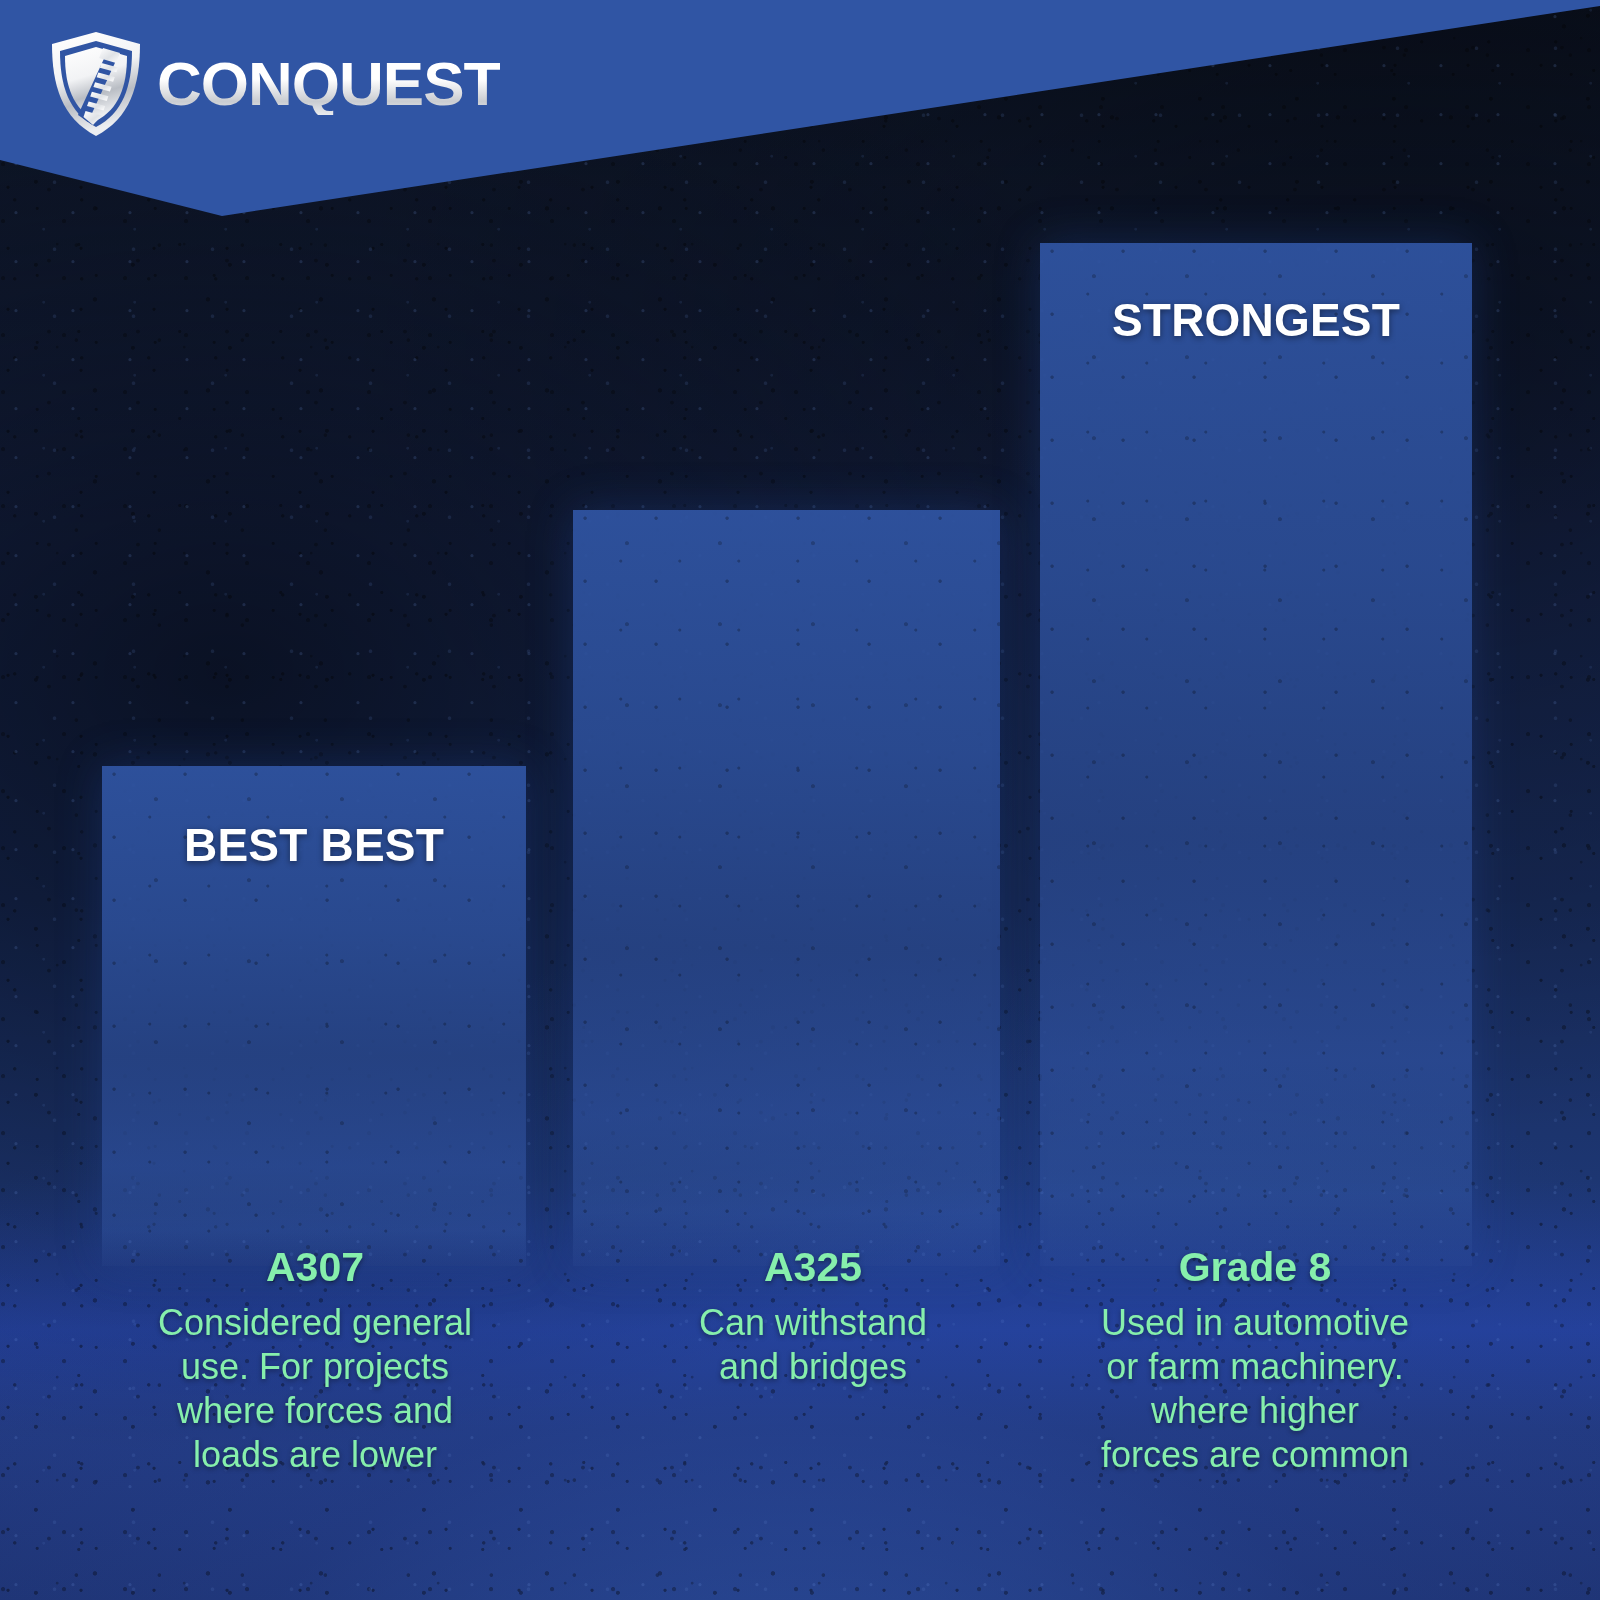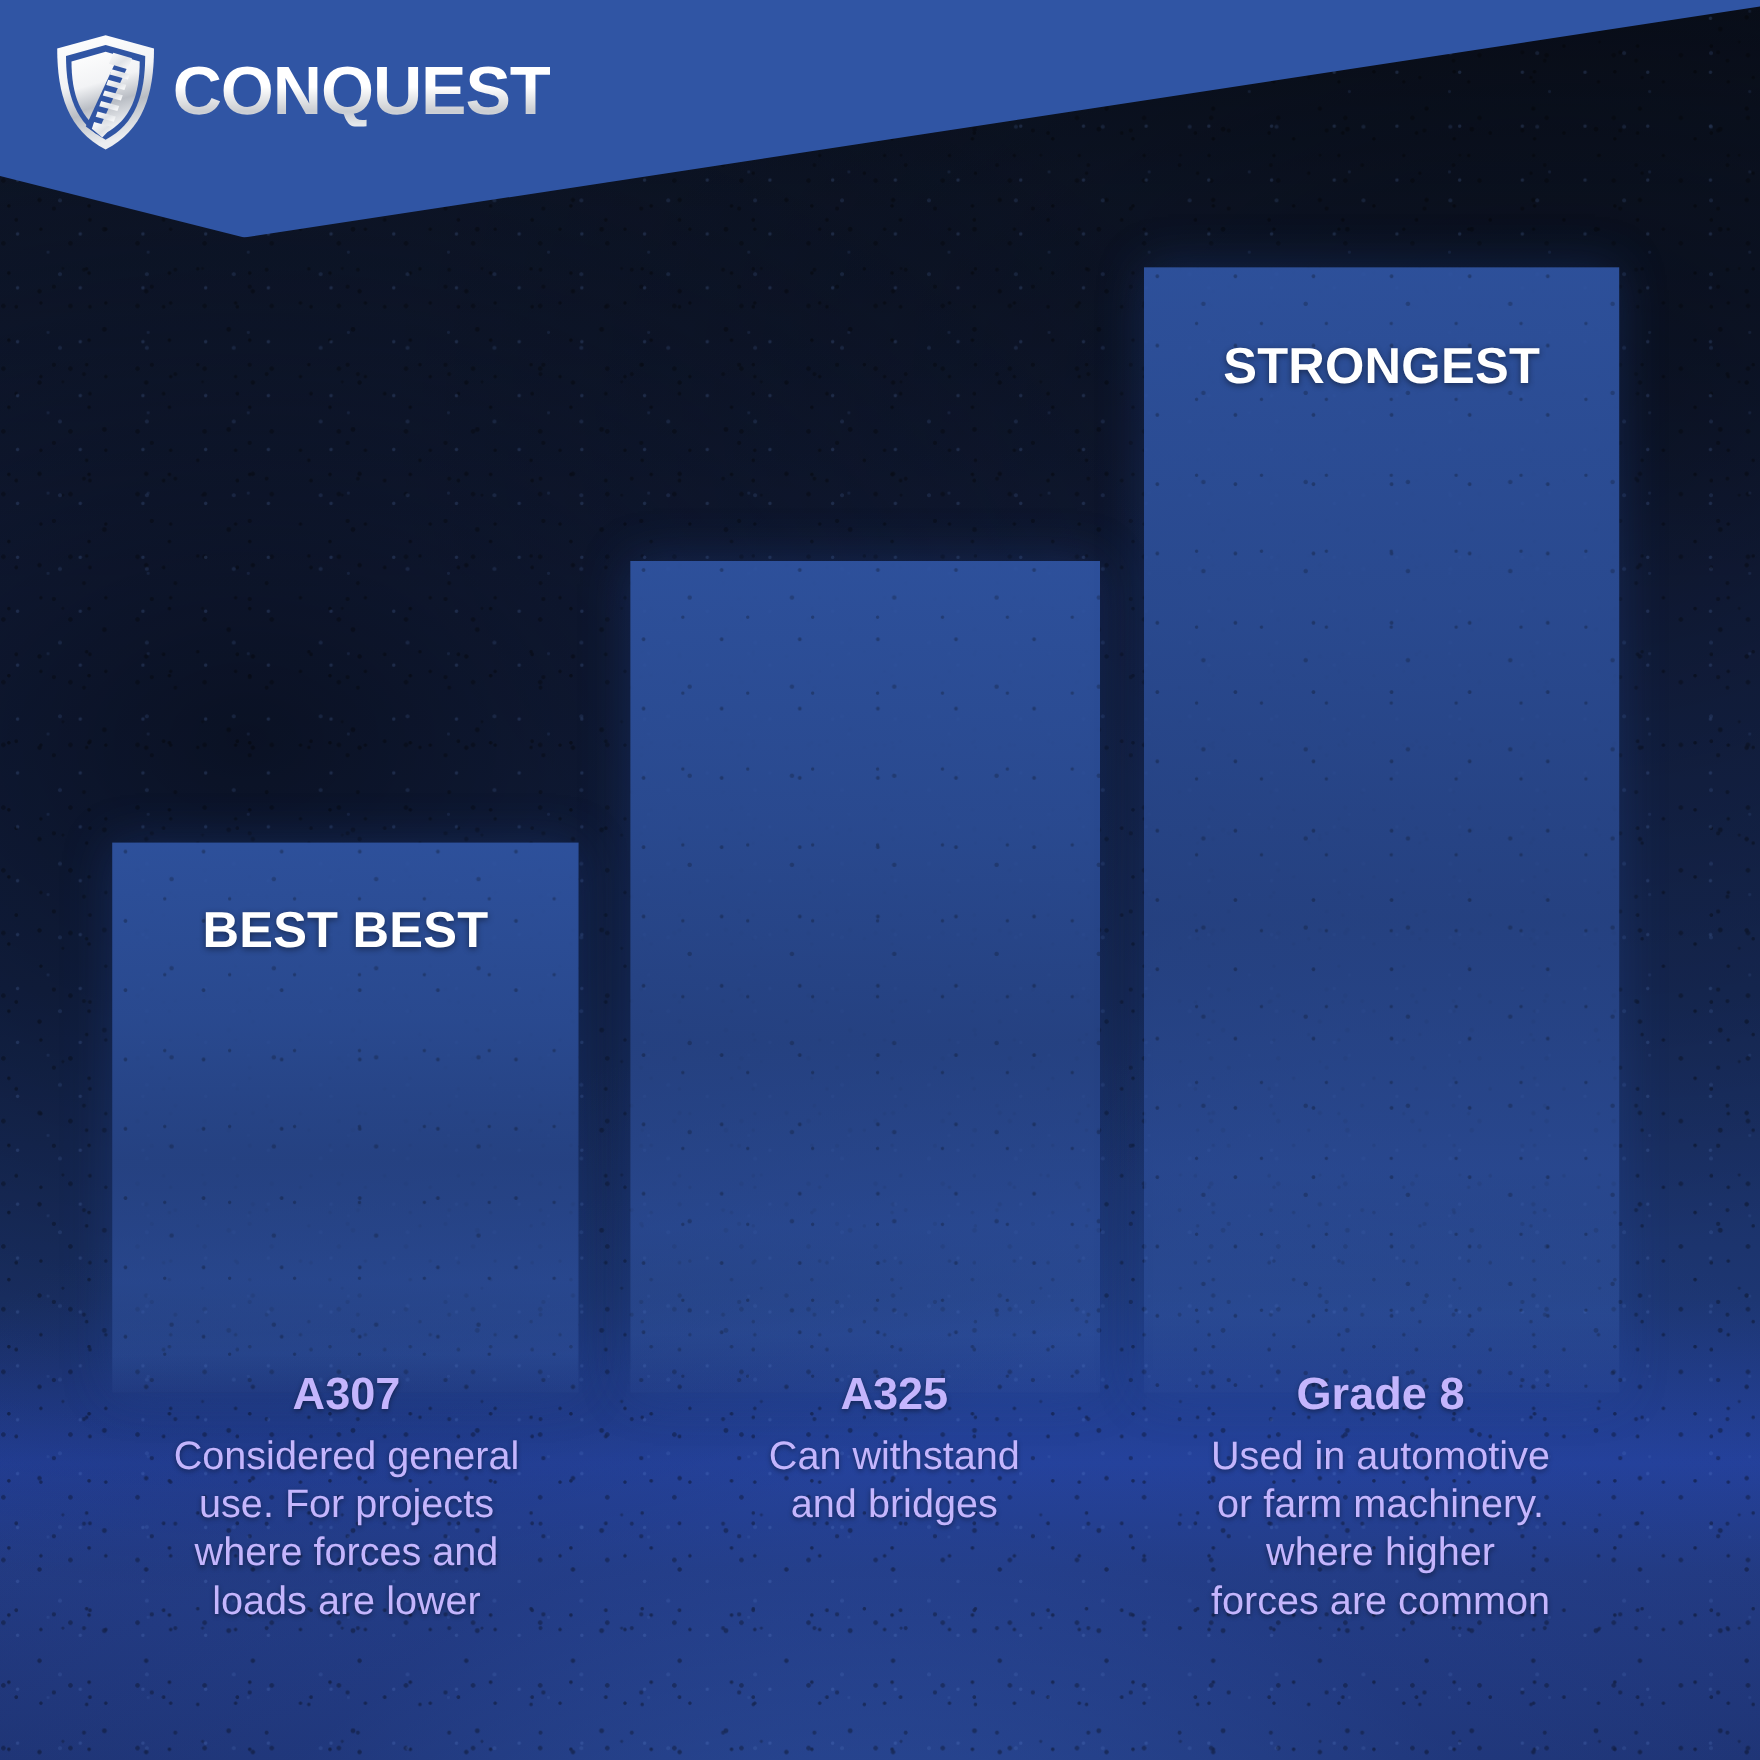--- a/index.html
+++ b/index.html
@@ -81,21 +81,21 @@
     background-size:71px 63px, 93px 81px, 59px 69px;
   }
   .bar-label{
     position:absolute;left:0;right:0;text-align:center;
     color:#ffffff;font-weight:700;letter-spacing:.2px;
     text-shadow:0 2px 6px rgba(0,0,0,.45);
   }
 
   
   .caption{
-    position:absolute;text-align:center;color:#c4b5fd;
+    position:absolute;text-align:center;color:#86efac;
   }
   .caption .name{
     font-size:41px;font-weight:700;line-height:1.05;margin-bottom:12px;
     text-shadow:0 2px 5px rgba(0,0,0,.40);
   }
   .caption .desc{
     font-size:36px;font-weight:400;line-height:1.22;
     text-shadow:0 2px 5px rgba(0,0,0,.40);
   }
 
@@ -129,21 +129,21 @@
     <div class="bar" style="left:102px;top:766px;width:424px;height:500px;">
     </div>
     <div class="bar-label" style="left:102px;width:424px;top:818px;font-size:46px;">BEST BEST</div>
 
     <div class="bar" style="left:573px;top:510px;width:427px;height:756px;">
     </div>
     <div class="bar-label" style="left:573px;width:427px;top:560px;font-size:46px;"></div>
 
     <div class="bar" style="left:1040px;top:243px;width:432px;height:1023px;">
     </div>
-    <div class="bar-label" style="left:1040px;width:432px;top:293px;font-size:46px;margin-top:12px;">STRONGEST</div>
+    <div class="bar-label" style="left:1040px;width:432px;top:293px;font-size:46px;">STRONGEST</div>
 
   </div>
 
   <div class="caption" style="left:92px;top:1246px;width:446px;">
     <div class="name">A307</div>
     <div class="desc">
       <div>Considered general</div>
       <div>use. For projects</div>
       <div>where forces and</div>
       <div>loads are lower</div>

